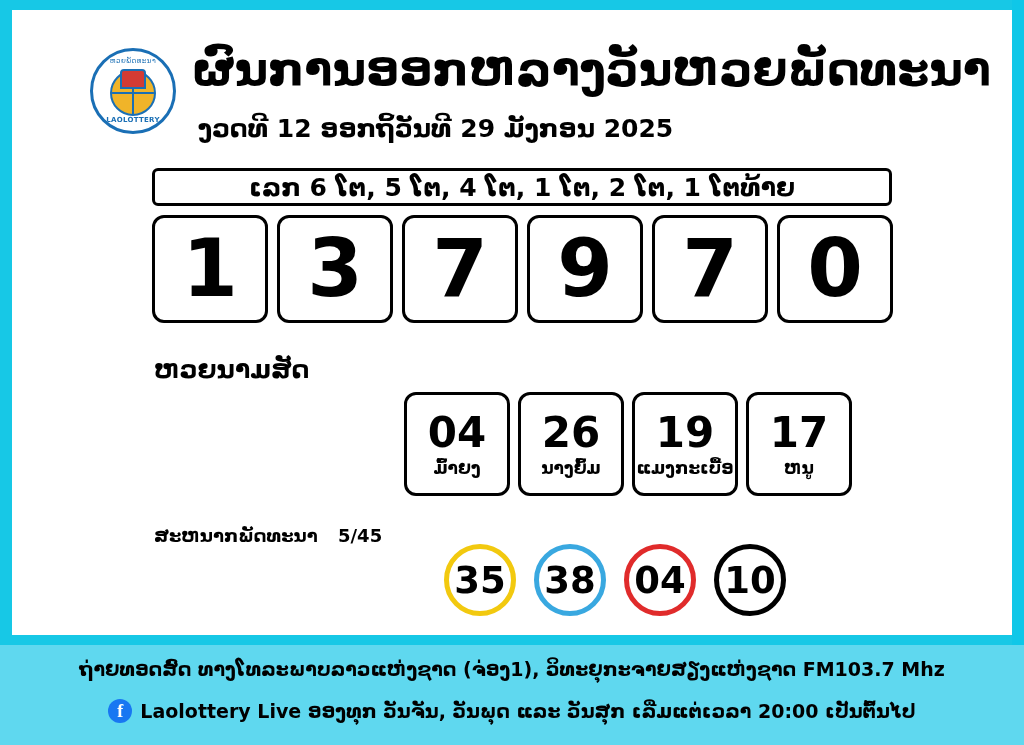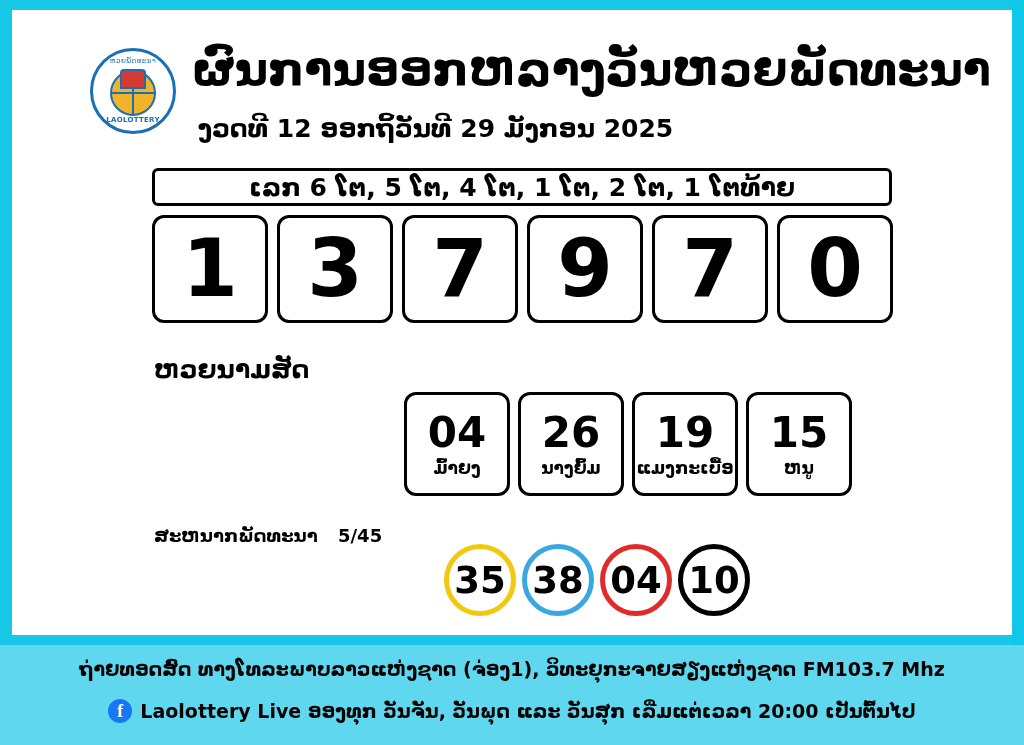--- a/index.html
+++ b/index.html
@@ -227,21 +227,21 @@
   }
   .label-lotto .frac {
     font-weight: bold;
     margin-left: 14px;
   }
   .balls {
     position: absolute;
     left: 432px;
     top: 534px;
     display: flex;
-    gap: 6px;
+    gap: 18px;
     justify-content: flex-end;
   }
   .ball {
     width: 72px;
     height: 72px;
     border-radius: 50%;
     border: 5px solid #000000;
     box-sizing: border-box;
     background: #ffffff;
     display: flex;
@@ -338,21 +338,21 @@
       </div>
       <div class="animal-box">
         <div class="animal-num">26</div>
         <div class="animal-name">ນາງຍົ້ມ</div>
       </div>
       <div class="animal-box">
         <div class="animal-num">19</div>
         <div class="animal-name">ແມງກະເບື້ອ</div>
       </div>
       <div class="animal-box">
-        <div class="animal-num">15</div>
+        <div class="animal-num">17</div>
         <div class="animal-name">ຫນູ</div>
       </div>
     </div>
 
     <div class="label-lotto">
       <span>ສະຫນາກພັດທະນາ</span>
       <span class="frac">5/45</span>
     </div>
 
     <div class="balls">

